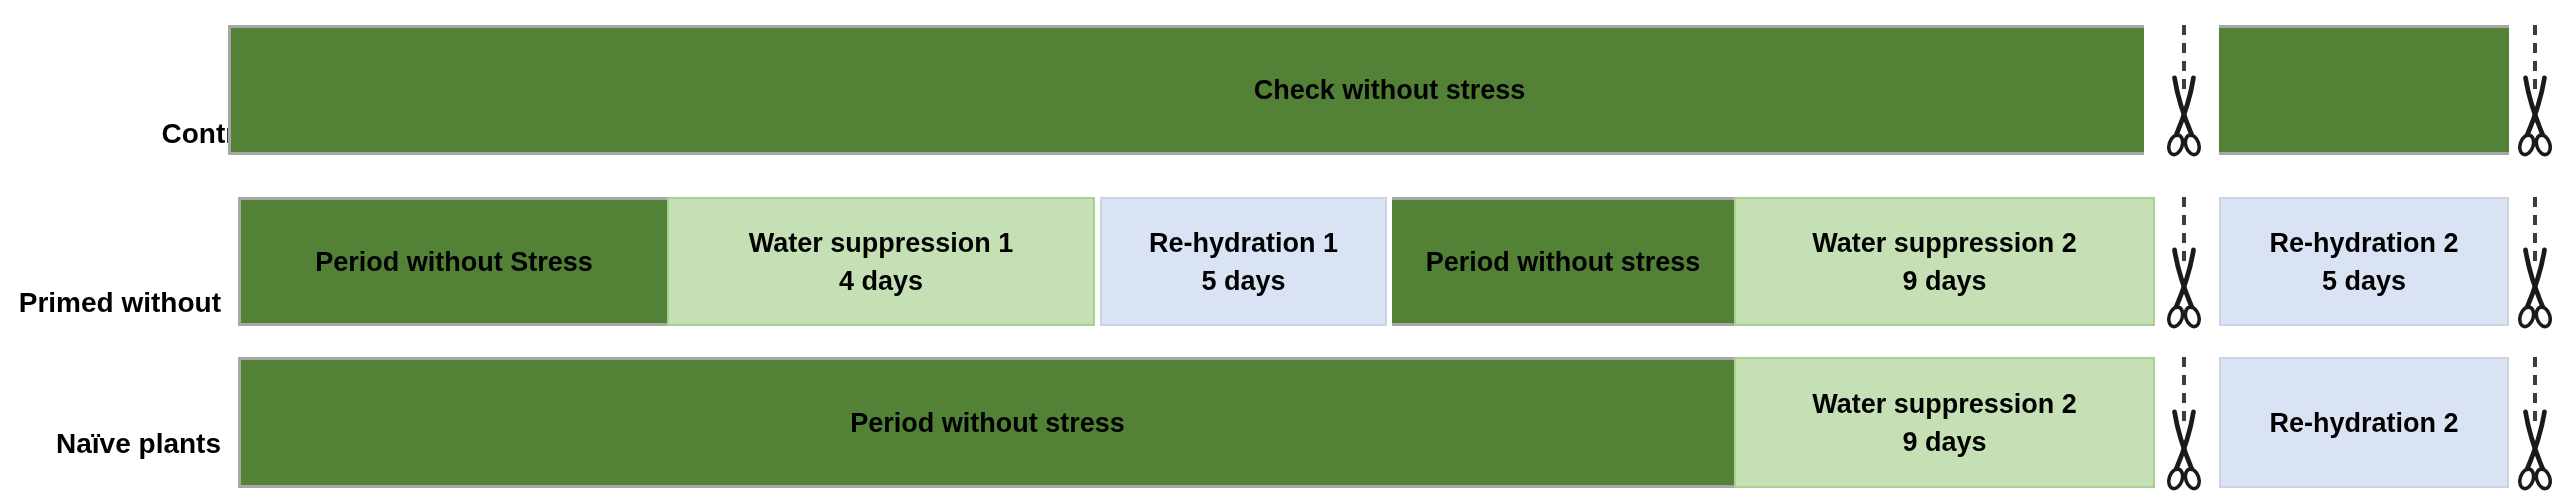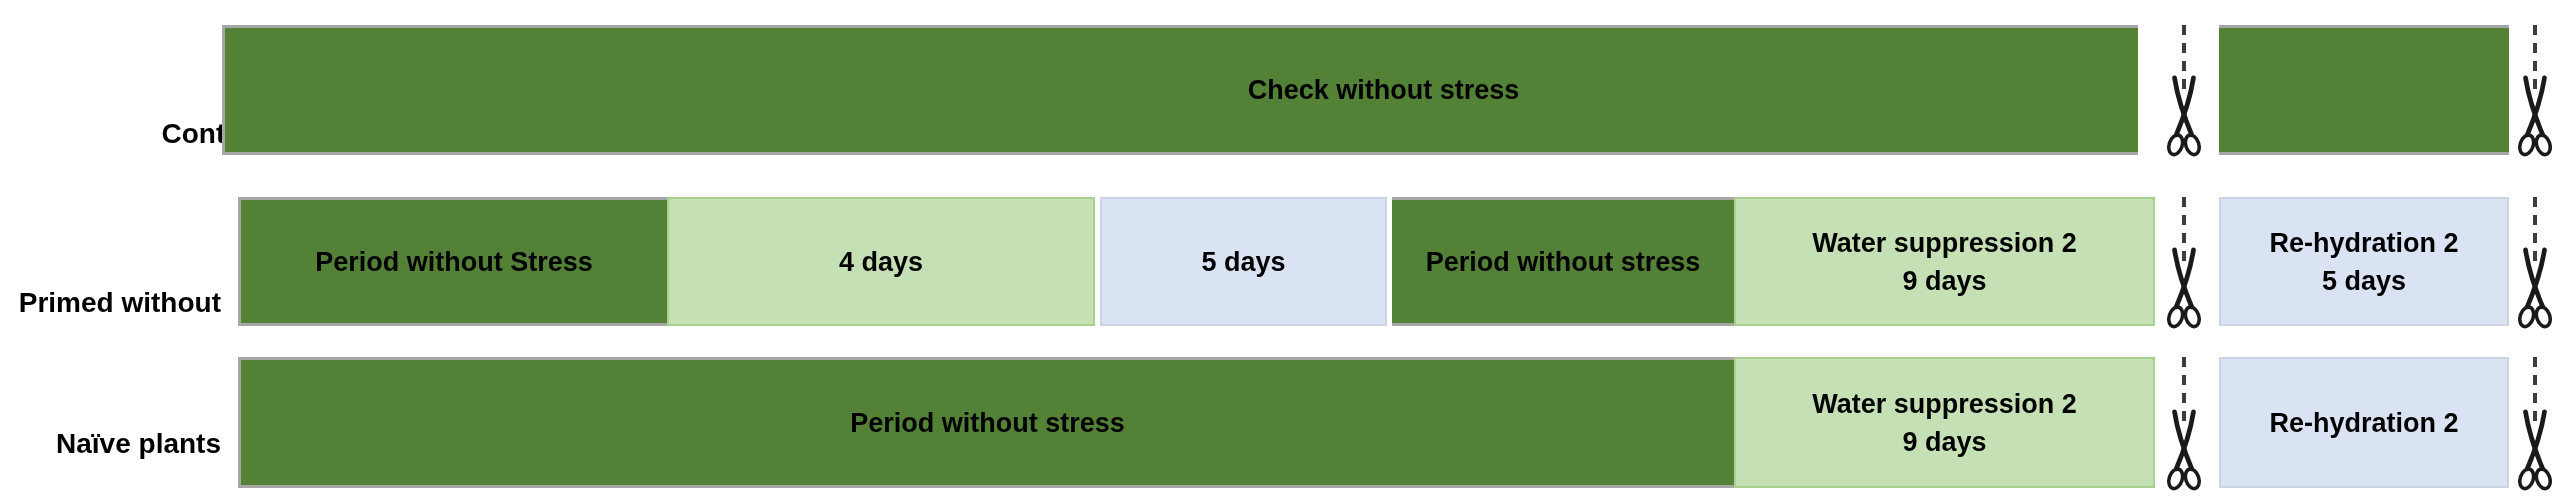--- a/index.html
+++ b/index.html
@@ -94,21 +94,21 @@
     <path d="M48,4 C43,36 30,74 19,100" stroke="#1a1a1a" stroke-width="8" fill="none" stroke-linecap="round"></path>
     <ellipse cx="18" cy="117" rx="11" ry="17" fill="none" stroke="#1a1a1a" stroke-width="6" transform="rotate(18 18 117)"></ellipse>
     <ellipse cx="46" cy="117" rx="11" ry="17" fill="none" stroke="#1a1a1a" stroke-width="6" transform="rotate(-18 46 117)"></ellipse>
   </symbol>
 </svg>
 
 <div class="figure">
 
   <div class="row-label" style="top:118px;margin-left:40px;">Control</div>
 
-  <div class="seg dark edge-left r0" style="left:222px; width:1916px;">
+  <div class="seg dark edge-left r0" style="left:228px; width:1916px;">
     <span class="shift-right">Check without stress</span>
   </div>
 
   <div class="cut r0" style="left:2165px; height:134px;">
     <div class="dash"></div>
     <svg viewBox="0 0 64 142" width="38" height="84">
         <use href="#scissors-sym"></use>
       </svg>
   </div>
 
@@ -123,24 +123,26 @@
       </svg>
   </div>
 
   <div class="row-label" style="top:287px;">Primed without</div>
 
   <div class="seg dark edge-left r1" style="left:238px; width:429px;">
     <span>Period without Stress</span>
   </div>
 
   <div class="seg lgreen r1" style="left:667px; width:428px;">
+    <span>Water suppression 1</span>
     <span>4 days</span>
   </div>
 
   <div class="seg lblue r1" style="left:1100px; width:287px;">
+    <span>Re-hydration 1</span>
     <span>5 days</span>
   </div>
 
   <div class="seg dark r1" style="left:1392px; width:342px;">
     <span>Period without stress</span>
   </div>
 
   <div class="seg lgreen r1" style="left:1734px; width:421px;">
     <span>Water suppression 2</span>
     <span>9 days</span>

